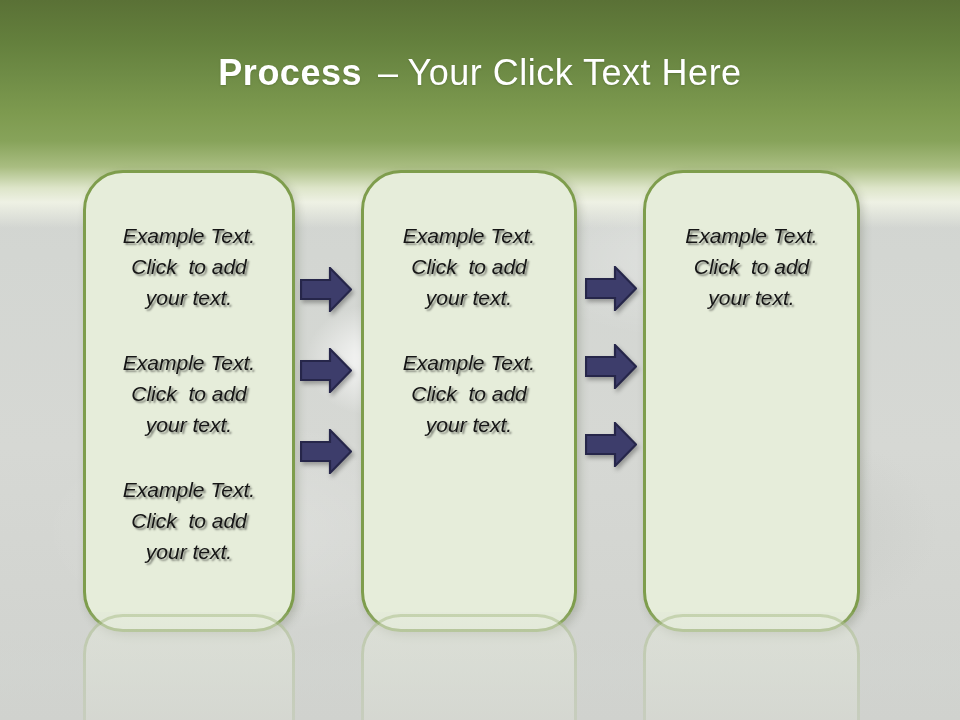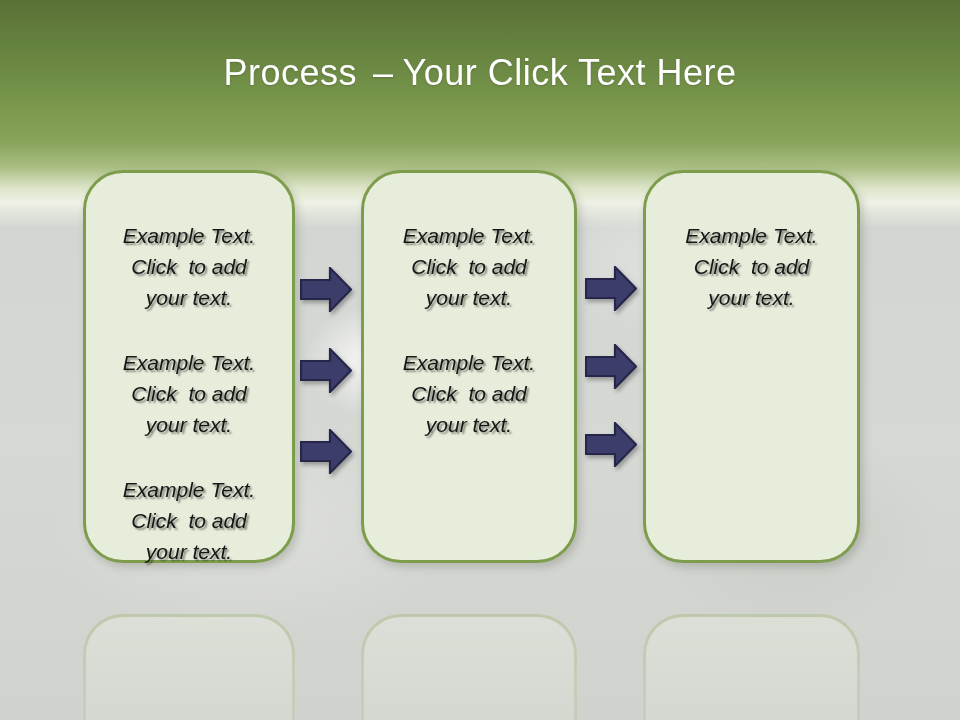--- a/index.html
+++ b/index.html
@@ -25,25 +25,25 @@
       #5a7136 0%, #64803d 18%, #6f8c46 32%, #7d9a4f 48%,
       #87a35a 60%, #a9bd81 71%, #dde5c9 80%, #eef1e4 86%,
       rgba(211,214,210,0) 97%);
   }
   .slide-title{
     position:absolute;left:0;top:52px;width:960px;margin:0;
     text-align:center;color:#ffffff;font-size:36px;line-height:42px;
     font-weight:normal;letter-spacing:.5px;
     text-shadow:0 1px 2px rgba(40,60,20,.25);
   }
-  .t-bold{font-weight:normal;}
+  .t-bold{font-weight:bold;}
   .t-sep{margin:0 9px 0 16px;}
   
   .process-box{
-    position:absolute;top:170px;height:393px;box-sizing:border-box;
+    position:absolute;top:170px;height:462px;box-sizing:border-box;
     background:#e6edda;border:3px solid #7e9d4c;border-radius:40px;
     box-shadow:3px 4px 8px rgba(60,70,40,.22);
     padding-top:47px;
   }
   .box-1{left:83px;width:212px;}
   .box-2{left:361px;width:216px;}
   .box-3{left:643px;width:217px;}
   .box-item{
     margin:0 6px 34px;white-space:pre-wrap;
     font-size:21px;line-height:31px;font-style:italic;

